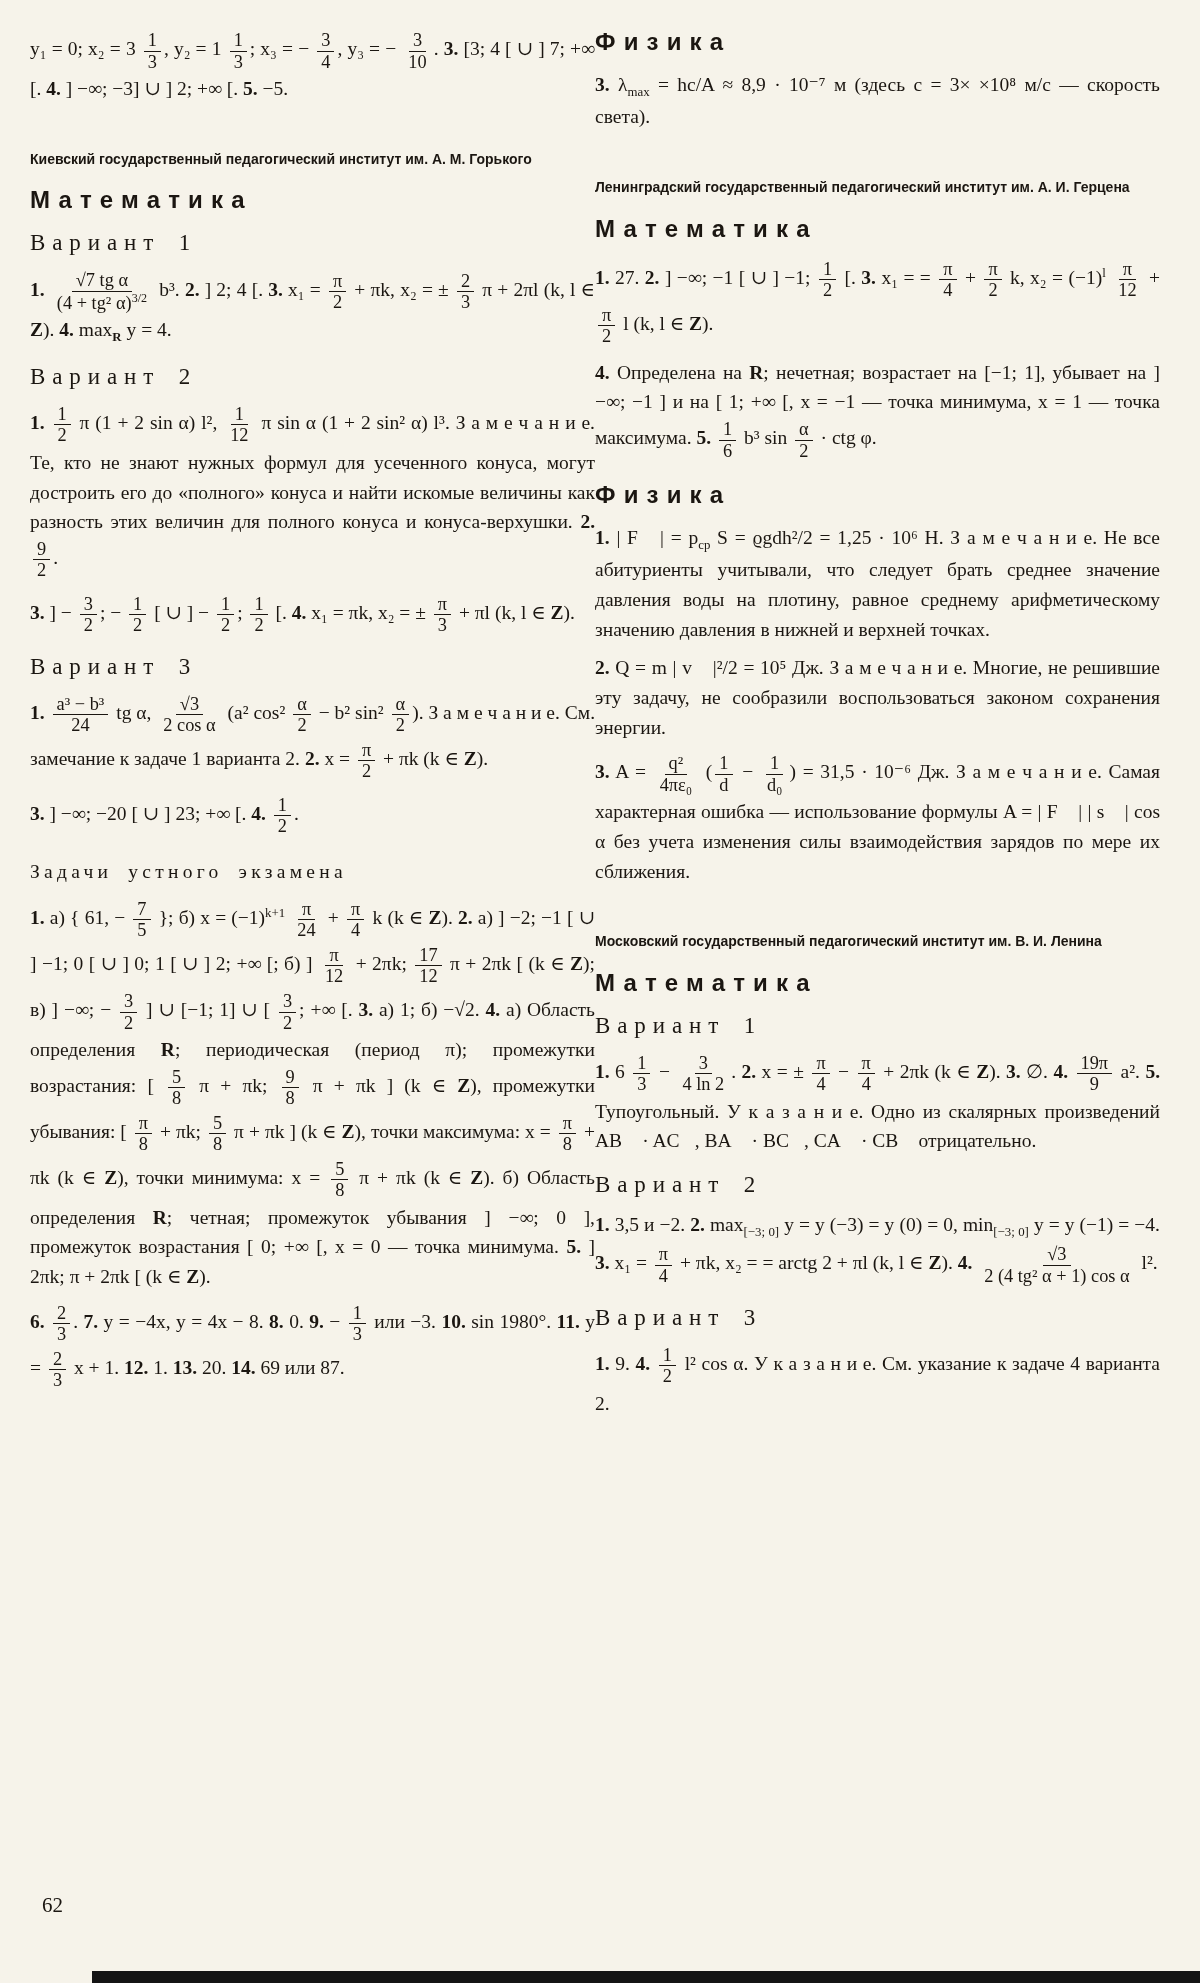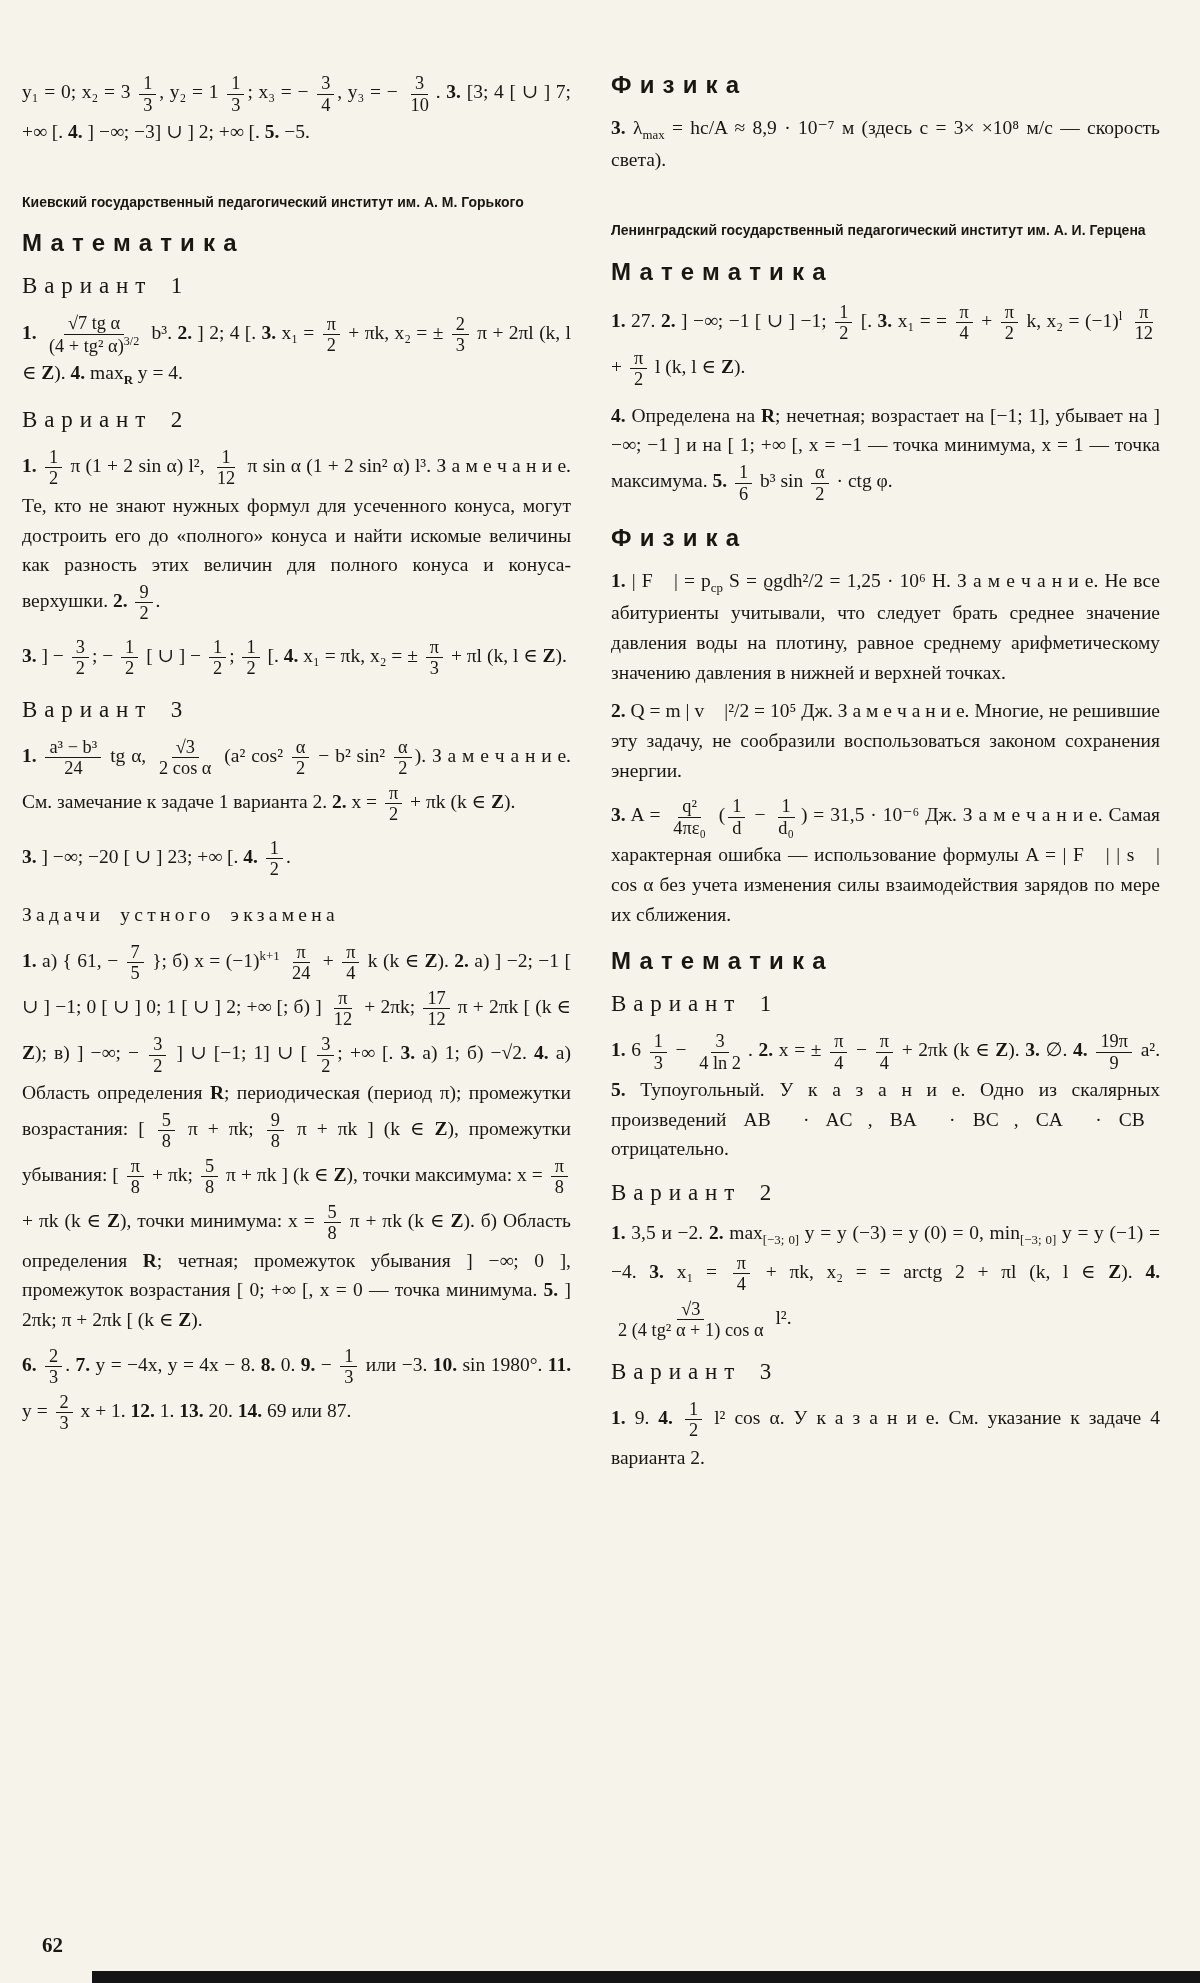--- a/index.html
+++ b/index.html
@@ -1,21 +1,21 @@
 <!DOCTYPE html>
 <html><head>
 <meta charset="utf-8">
 <style>
   html,body{margin:0;padding:0;background:#9a9a9a;}
   .page{
     width:1200px;height:1983px;margin:0 auto;position:relative;overflow:hidden;
     background:#f6f3ea;color:#1b1611;
     font-family:"Liberation Serif","DejaVu Serif",serif;
   }
-  .columns{display:flex;gap:40px;padding:28px 40px 0 22px;margin-top:43px;}
+  .columns{display:flex;padding:28px 40px 0 30px;}
   .col{flex:1;min-width:0;}
   .col > :first-child{margin-top:0;}
   .block{margin:0 0 9px;font-size:19.5px;line-height:1.52;text-align:justify;}
   .inst-title{
     font-family:"Liberation Sans","DejaVu Sans",sans-serif;
     font-weight:700;font-size:14px;line-height:1.33;
     margin:46px 0 8px;text-align:justify;
   }
   .label-sans{
     font-family:"Liberation Sans","DejaVu Sans",sans-serif;
@@ -34,21 +34,21 @@
     display:inline-flex;flex-direction:column;align-items:center;
     vertical-align:middle;line-height:1.12;font-size:0.94em;
     margin:2px 3px;text-align:center;
   }
   .frac .fn{padding:0 4px;border-bottom:1.5px solid #1b1611;}
   .frac .fd{padding:0 4px;}
   sup,sub{font-size:0.66em;}
   b{font-weight:700;}
   .page-num{
     position:absolute;left:42px;top:1893px;
-    font-size:21px;font-weight:700;margin-top:40px;
+    font-size:21px;font-weight:400;
   }
   .scan-bar{
     position:absolute;left:92px;right:0;bottom:0;height:12px;background:#141414;
   }
 </style>
 </head>
 <body>
 
 <div class="page">
   <div class="columns">
@@ -225,20 +225,21 @@
             <span class="fn">q²</span>
             <span class="fd">4πε₀</span>
           </span> (<span class="frac">
             <span class="fn">1</span>
             <span class="fd">d</span>
           </span> − <span class="frac">
             <span class="fn">1</span>
             <span class="fd">d₀</span>
           </span>) = 31,5 · 10⁻⁶ Дж. З а м е ч а н и е. Самая характерная ошибка — использование формулы A = | F⃗ | | s⃗ | cos α без учета изменения силы взаимодействия зарядов по мере их сближения.</p>
 
+      <h2 class="inst-title">Московский государственный педагогический институт им. В. И. Ленина</h2>
 
       <div class="label-sans">Математика</div>
 
       <div class="label-variant">Вариант 1</div>
       <p class="block"><b>1.</b> 6 <span class="frac">
             <span class="fn">1</span>
             <span class="fd">3</span>
           </span> − <span class="frac">
             <span class="fn">3</span>
             <span class="fd">4 ln 2</span>

